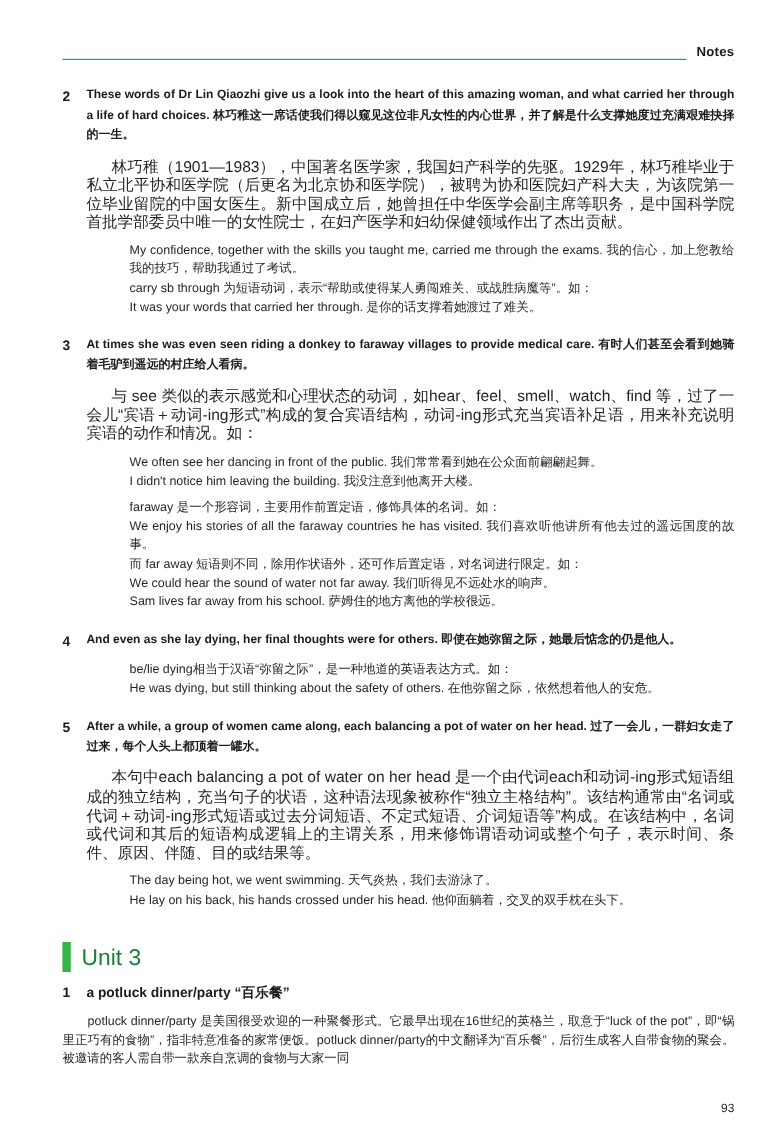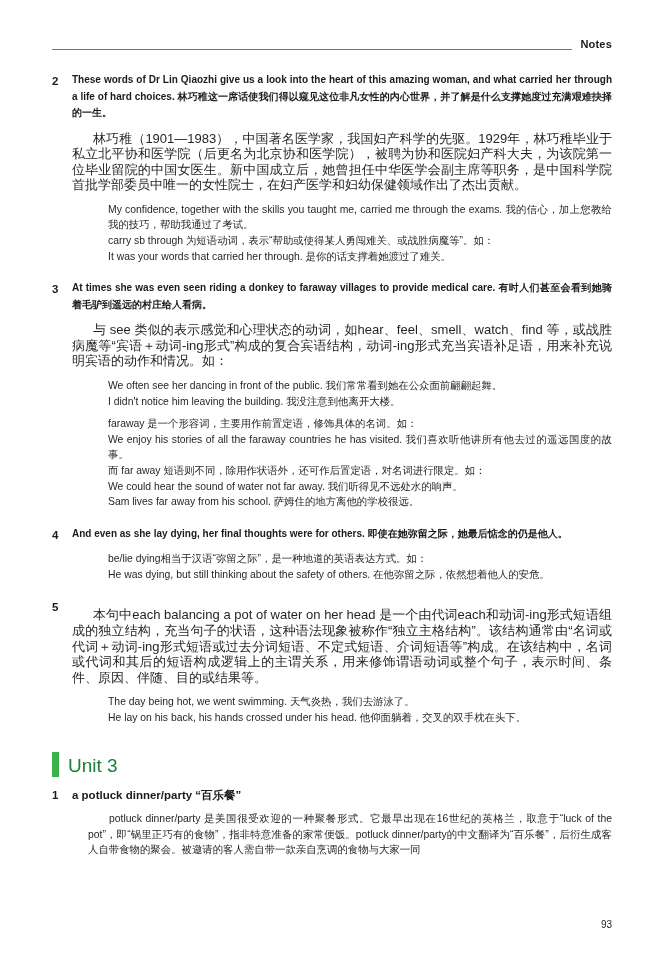--- a/index.html
+++ b/index.html
@@ -133,21 +133,20 @@
     color: #1b1b1b;
     line-height: 16.5px;
   }
   .entry-title {
     font-size: 11.5px;
     font-weight: bold;
     color: #1b1b1b;
     line-height: 16.5px;
   }
   .entry-para {
-    margin-left: 36px;
     margin-top: 8px;
     font-size: 10.4px;
     line-height: 15.6px;
     text-align: justify;
     text-indent: 21px;
   }
   
   .page-number {
     position: absolute;
     right: 36px;
@@ -184,21 +183,21 @@
       </div>
     </div>
 
     <div class="item" style="margin-top:16px;">
       <div class="item-num">3</div>
       <div class="item-body">
         <div class="lead">
           <b>At times she was even seen riding a donkey to faraway villages to provide medical care.</b>
           <span class="cn">有时人们甚至会看到她骑着毛驴到遥远的村庄给人看病。</span>
         </div>
-        <p class="para">与 see 类似的表示感觉和心理状态的动词，如hear、feel、smell、watch、find 等，或战胜病魔等“宾语＋动词-ing形式”构成的复合宾语结构，动词-ing形式充当宾语补足语，用来补充说明宾语的动作和情况。如：</p>
+        <p class="para">与 see 类似的表示感觉和心理状态的动词，如hear、feel、smell、watch、find 等，过了一会儿“宾语＋动词-ing形式”构成的复合宾语结构，动词-ing形式充当宾语补足语，用来补充说明宾语的动作和情况。如：</p>
         <div class="sub">
           <p>We often see her dancing in front of the public. 我们常常看到她在公众面前翩翩起舞。</p>
           <p>I didn't notice him leaving the building. 我没注意到他离开大楼。</p>
           <p class="gap">faraway 是一个形容词，主要用作前置定语，修饰具体的名词。如：</p>
           <p>We enjoy his stories of all the faraway countries he has visited. 我们喜欢听他讲所有他去过的遥远国度的故事。</p>
           <p>而 far away 短语则不同，除用作状语外，还可作后置定语，对名词进行限定。如：</p>
           <p>We could hear the sound of water not far away. 我们听得见不远处水的响声。</p>
           <p>Sam lives far away from his school. 萨姆住的地方离他的学校很远。</p>
         </div>
       </div>
@@ -214,20 +213,24 @@
         <div class="sub">
           <p>be/lie dying相当于汉语“弥留之际”，是一种地道的英语表达方式。如：</p>
           <p>He was dying, but still thinking about the safety of others. 在他弥留之际，依然想着他人的安危。</p>
         </div>
       </div>
     </div>
 
     <div class="item" style="margin-top:16px;">
       <div class="item-num">5</div>
       <div class="item-body">
+        <div class="lead">
+          <b>After a while, a group of women came along, each balancing a pot of water on her head.</b>
+          <span class="cn">过了一会儿，一群妇女走了过来，每个人头上都顶着一罐水。</span>
+        </div>
         <p class="para">本句中each balancing a pot of water on her head 是一个由代词each和动词-ing形式短语组成的独立结构，充当句子的状语，这种语法现象被称作“独立主格结构”。该结构通常由“名词或代词＋动词-ing形式短语或过去分词短语、不定式短语、介词短语等”构成。在该结构中，名词或代词和其后的短语构成逻辑上的主谓关系，用来修饰谓语动词或整个句子，表示时间、条件、原因、伴随、目的或结果等。</p>
         <div class="sub">
           <p>The day being hot, we went swimming. 天气炎热，我们去游泳了。</p>
           <p>He lay on his back, his hands crossed under his head. 他仰面躺着，交叉的双手枕在头下。</p>
         </div>
       </div>
     </div>
 
     <div class="unit">
       <div class="unit-bar"></div>

